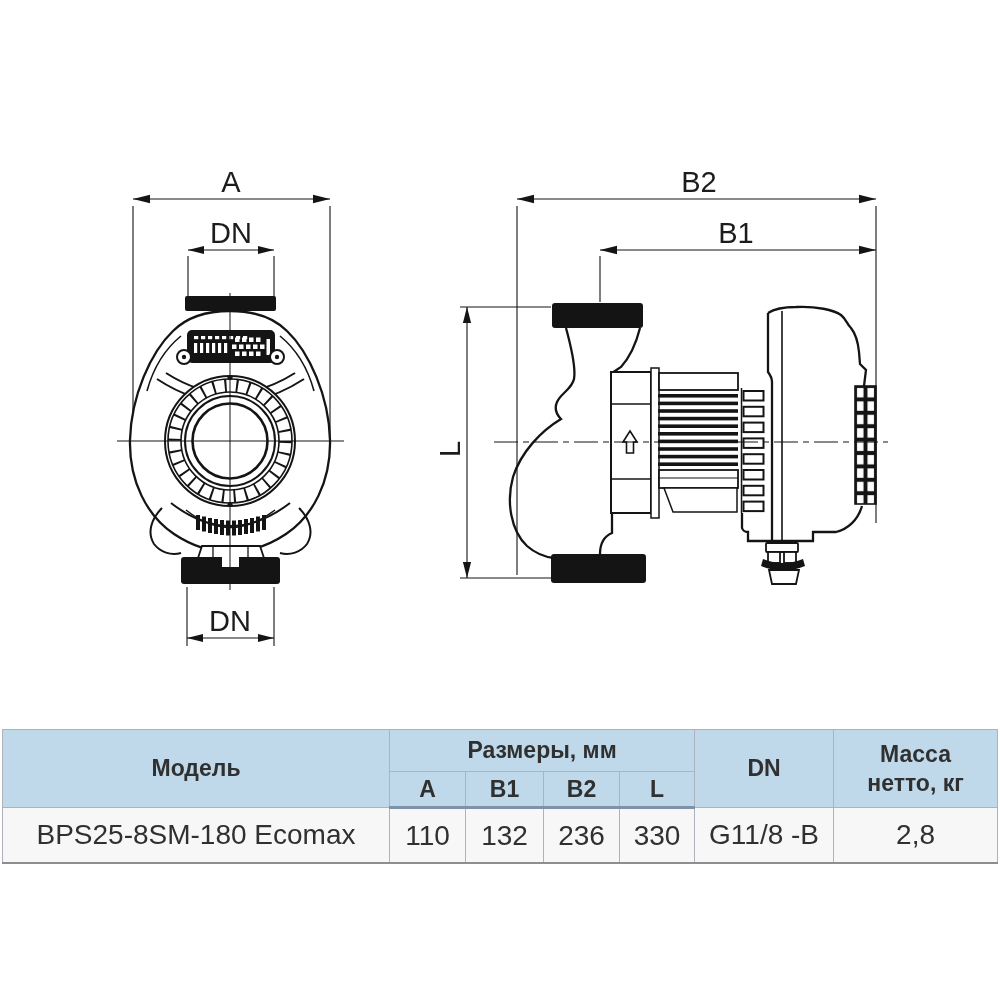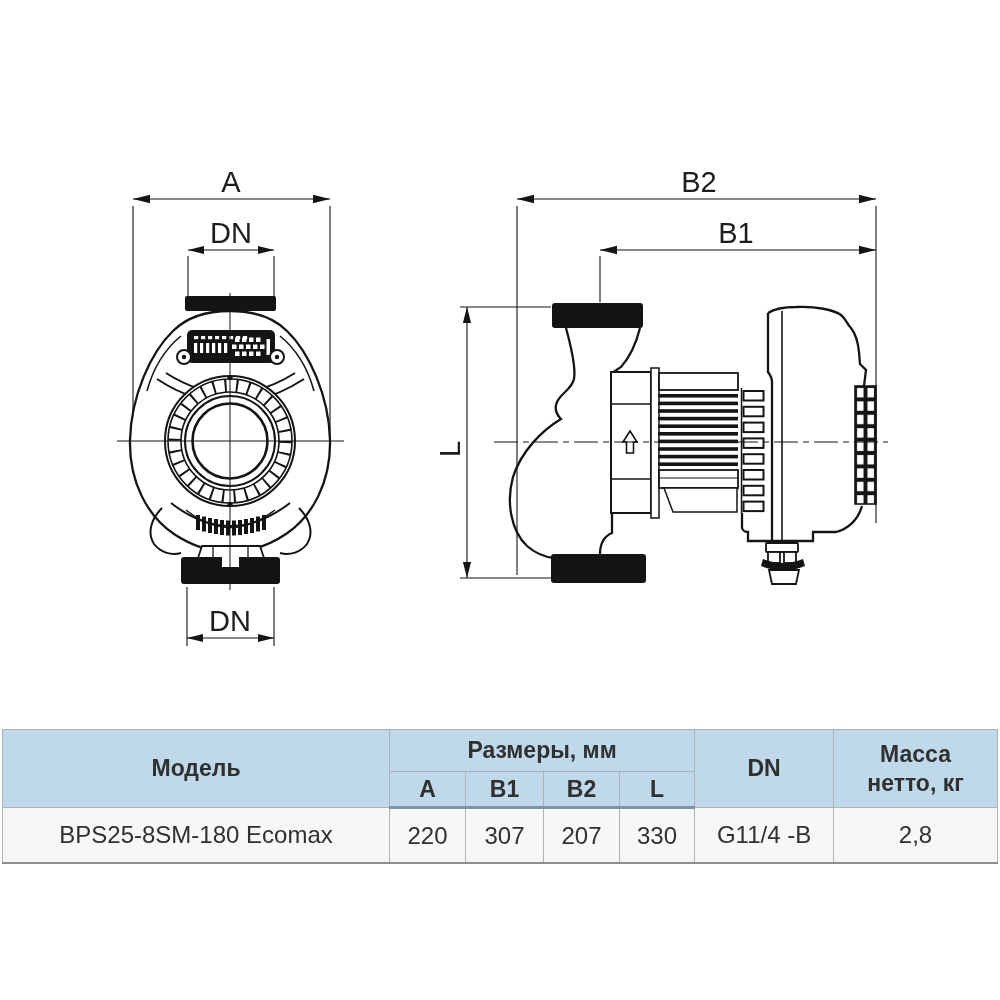--- a/index.html
+++ b/index.html
@@ -7,21 +7,21 @@
          font-family:"Liberation Sans",sans-serif;}
   .drawing{position:absolute;left:0;top:0;}
   svg text{font-family:"Liberation Sans",sans-serif;fill:#1c1c1c;font-size:29px;}
   .spec-table-wrap{position:absolute;left:2px;top:700px;width:995px;margin-top:29px;}
   table.spec{border-collapse:collapse;table-layout:fixed;width:995px;color:#303030;}
   table.spec th, table.spec td{border:1px solid #adb3b8;padding:0;text-align:center;vertical-align:middle;overflow:hidden;}
   tr.h1 th{background:#bfd8ea;font-weight:bold;font-size:23px;height:41px;}
   tr.h2 th{background:#bfd8ea;font-weight:bold;font-size:23px;height:34px;}
   th.span2{border-bottom:3px solid #7e92a8;}
   tr.h2 th{border-bottom:3px solid #7e92a8;}
-  tr.data td{background:#f7f7f7;height:53px;font-size:24px;border-bottom:2px solid #8e8e8e;}
+  tr.data td{background:#f7f7f7;height:53px;font-size:28px;border-bottom:2px solid #8e8e8e;}
   .mass-hdr span{display:block;line-height:1.25;}
 </style>
 </head>
 <body>
 
 <div class="sheet">
 
 <svg class="drawing" width="1000" height="700" viewBox="0 0 1000 700">
   <defs>
     <pattern id="ribs" x="855" y="386" width="10.5" height="13.4" patternUnits="userSpaceOnUse">
@@ -274,24 +274,24 @@
       </th>
     </tr>
     <tr class="h2">
       <th>A</th>
       <th>B1</th>
       <th>B2</th>
       <th>L</th>
     </tr>
     <tr class="data">
       <td>BPS25-8SM-180 Ecomax</td>
-      <td>220</td>
-      <td>307</td>
-      <td>207</td>
+      <td>110</td>
+      <td>132</td>
+      <td>236</td>
       <td>330</td>
-      <td>G11/4 -B</td>
+      <td>G11/8 -B</td>
       <td>2,8</td>
     </tr>
   </tbody>
       </table>
 </div>
 
 </div>
 
 </body></html>

